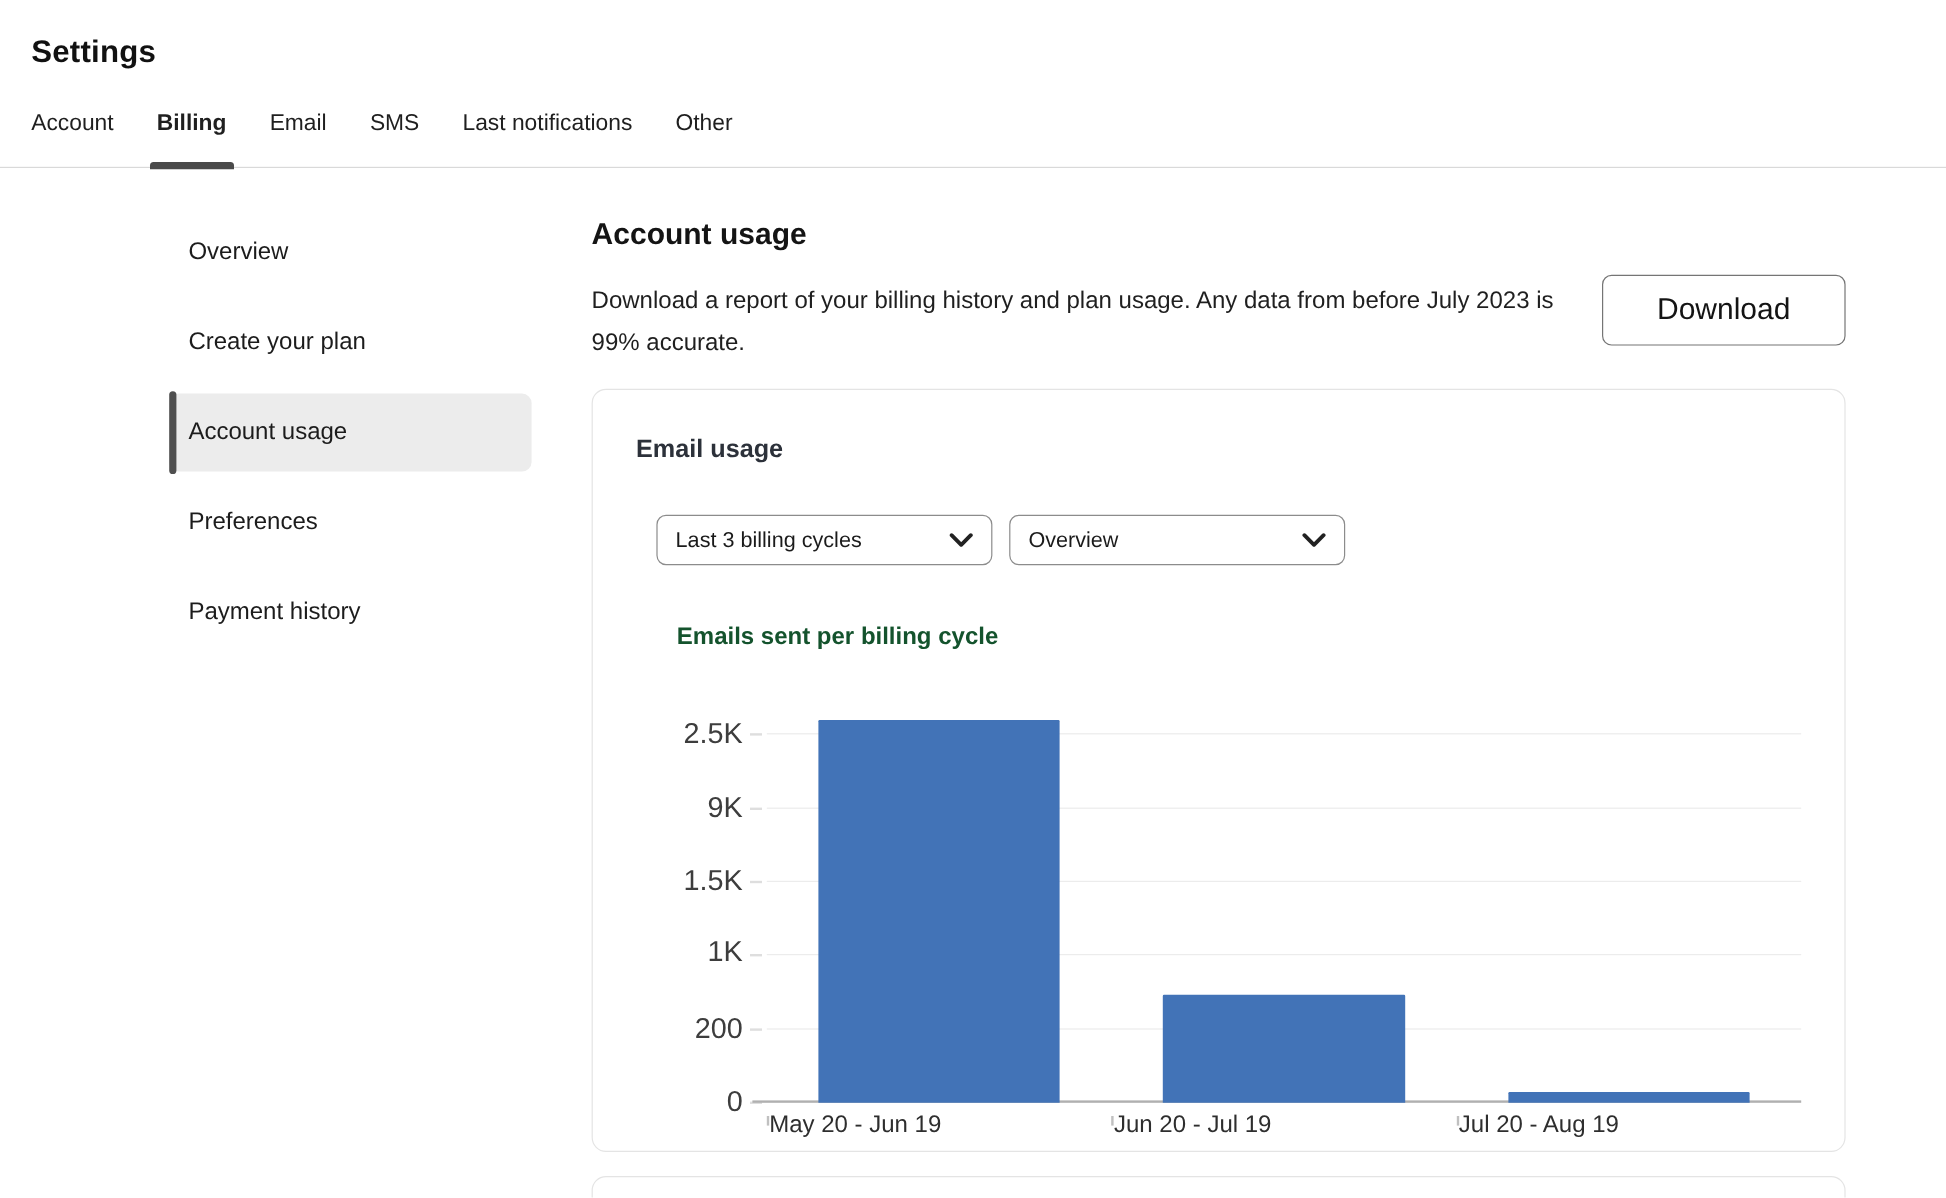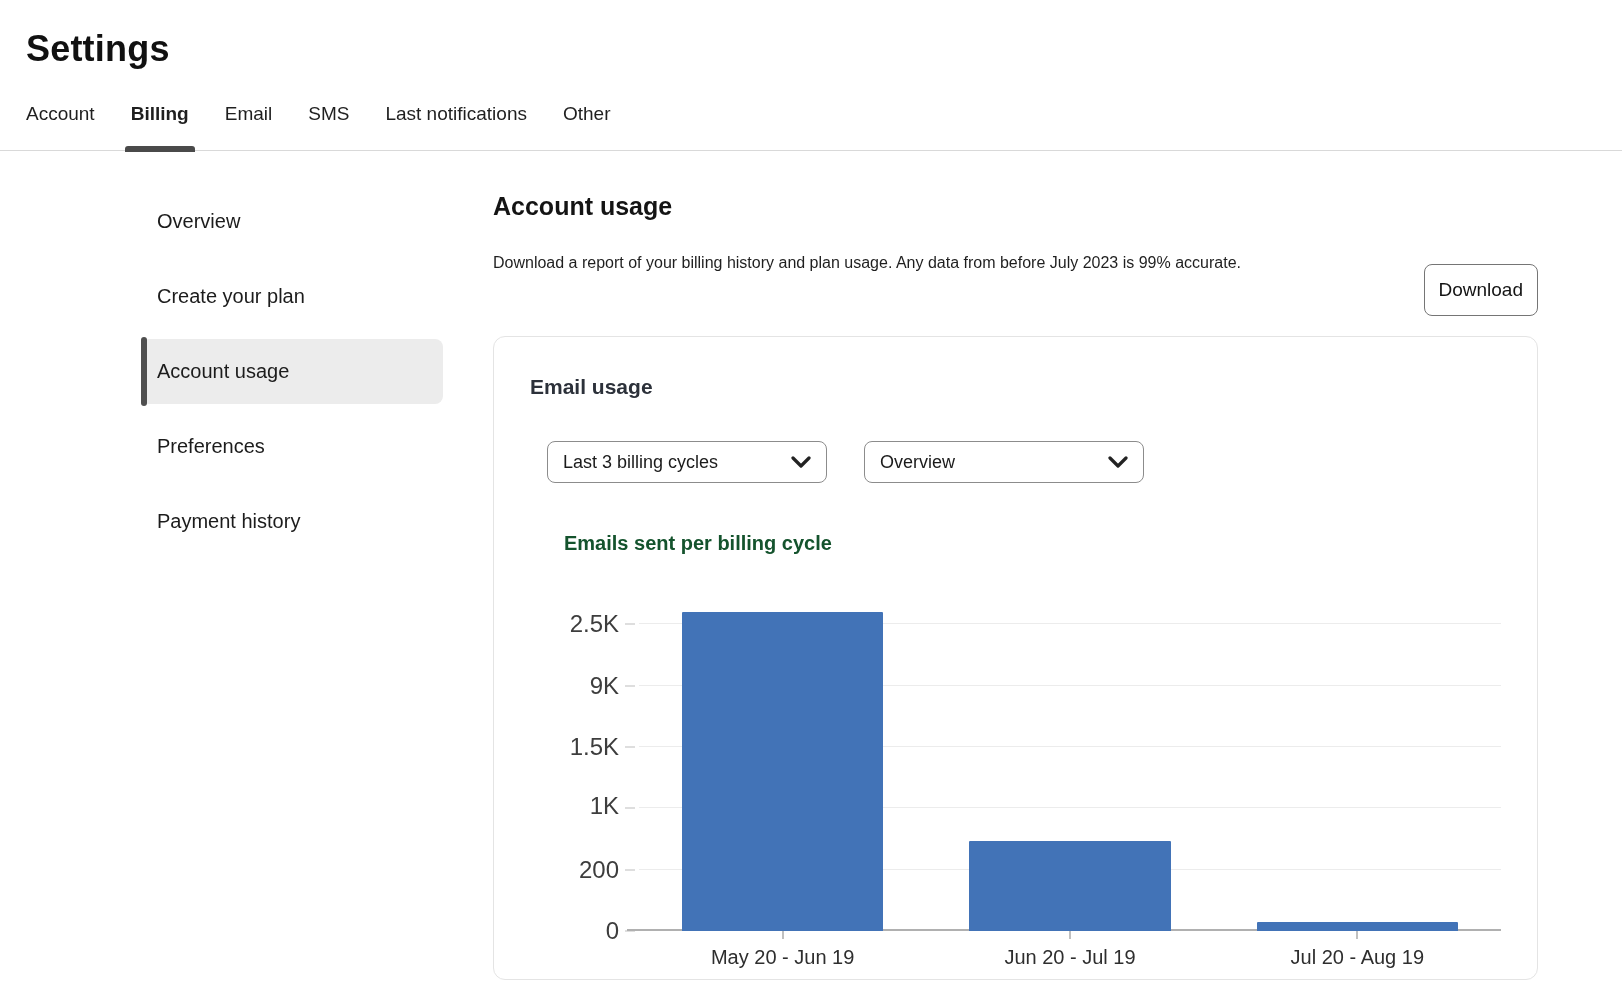--- a/index.html
+++ b/index.html
@@ -1,21 +1,21 @@
 <!DOCTYPE html>
 <html><head>
 <meta charset="utf-8">
 <style>
   * { margin: 0; padding: 0; box-sizing: border-box; }
   html, body { width: 1622px; height: 998px; overflow: hidden; background: #ffffff;
     font-family: "Liberation Sans", "DejaVu Sans", sans-serif; color: #1a1a1a; }
 
   
   .header { padding: 28px 0 0 26px; }
-  .page-title { font-size: 36px; font-weight: 600; letter-spacing: .2px; color: #111; }
+  .page-title { font-size: 26px; font-weight: 600; letter-spacing: .2px; color: #111; }
   .tabs { display: flex; gap: 36px; margin-top: 33px; padding-bottom: 0; position: relative; }
   .tabs-divider { position: absolute; left: -26px; right: -1622px; bottom: 0; height: 1px; background: #d9d9d9; }
   .tab { position: relative; font-size: 19px; color: #1f1f1f; padding-bottom: 26px; cursor: pointer; white-space: nowrap; }
   .tab.active { font-weight: 700; }
   .tab.active .tab-underline { position: absolute; left: -6px; right: -6px; bottom: -1px; height: 6px;
     background: #4a4a4a; border-radius: 3px 3px 0 0; z-index: 2; }
 
   
   .content { display: flex; align-items: flex-start; }
 
@@ -25,49 +25,49 @@
     padding-left: 16px; font-size: 20px; color: #1c1c1c; border-radius: 8px; cursor: pointer; }
   .side-item.active { background: #ececec; }
   .side-accent { display: none; }
   .side-item.active .side-accent { display: block; position: absolute; left: 0; top: -2px; bottom: -2px;
     width: 6px; background: #4f4f4f; border-radius: 4px; }
 
   
   .main { flex: 1; max-width: 1045px; padding-top: 41px; }
   .main-header { display: flex; justify-content: space-between; align-items: flex-start; }
   .section-title { font-size: 25px; font-weight: 700; color: #141414; }
-  .section-desc { margin-top: 24px; font-size: 16px; line-height: 35px; color: #1f1f1f; max-width: 830px; }
-  .download-btn { margin-top: 72px; background: #fff; border: 1px solid #757575; border-radius: 8px;
-    padding: 14px 14px; font-size: 19px; font-weight: 500; color: #141414;
+  .section-desc { margin-top: 24px; font-size: 20px; line-height: 35px; color: #1f1f1f; max-width: 830px; }
+  .download-btn { margin-top: 48px; background: #fff; border: 1px solid #757575; border-radius: 8px;
+    padding: 14px 45px; font-size: 25px; font-weight: 500; color: #141414;
     font-family: "Liberation Sans", sans-serif; cursor: pointer; }
 
   
   .card { margin-top: 20px; border: 1px solid #e4e4e4; border-radius: 12px; padding: 38px 36px 10px 36px; }
   .card-title { font-size: 21px; font-weight: 700; color: #2c313a; }
-  .filters { display: flex; gap: 37px; margin-top: 42px; padding-left: 17px; }
+  .filters { display: flex; gap: 14px; margin-top: 42px; padding-left: 17px; }
   .select { width: 280px; height: 42px; border: 1px solid #8c8c8c; border-radius: 8px; background: #fff;
     display: flex; align-items: center; justify-content: space-between; padding: 0 15px; cursor: pointer; }
   .select .select-value { font-size: 18px; color: #1b1b1b; }
   .select svg { flex: 0 0 auto; }
 
   
   .chart-title { margin: 49px 0 0 34px; font-size: 20px; font-weight: 700; color: #14532d; }
   .chart { margin-top: 24px; display: flex; }
   .ycol { flex: 0 0 95px; position: relative; height: 352px; }
   .ytick-label { position: absolute; right: 6px; font-size: 24px; color: #3d3d3d; transform: translateY(50%); }
   .tickcol { flex: 0 0 14px; position: relative; height: 352px; }
   .ytick-mark { position: absolute; left: 0; width: 10px; height: 2px; background: #dedede; transform: translateY(50%); }
   .plot { flex: 1; position: relative; height: 352px; }
   .gridline { position: absolute; left: 0; right: 0; height: 1px; background: #ececec; }
   .axis-line { position: absolute; left: -12px; right: 0; bottom: 0; height: 2px; background: #b0b0b0; z-index: 1; }
   .bars { position: absolute; inset: 0; display: flex; z-index: 2; }
   .bar-slot { flex: 1; display: flex; align-items: flex-end; justify-content: center; }
   .bar { width: 70%; background: #4273b7; border-radius: 1px 1px 0 0; }
   .xrow { display: flex; margin-left: 109px; }
-  .x-slot { flex: 1; display: flex; flex-direction: column; align-items: center; }
+  .x-slot { flex: 1; display: flex; flex-direction: row; align-items: center; }
   .x-tick { width: 2px; height: 8px; background: #c0c0c0; }
   .x-label { margin-top: 7px; font-size: 20px; color: #2e2e2e; white-space: nowrap; }
 
   
   .next-card { margin-top: 20px; height: 60px; border: 1px solid #e4e4e4; border-radius: 12px; }
 </style>
 </head>
 <body>
 
 <div class="header">

